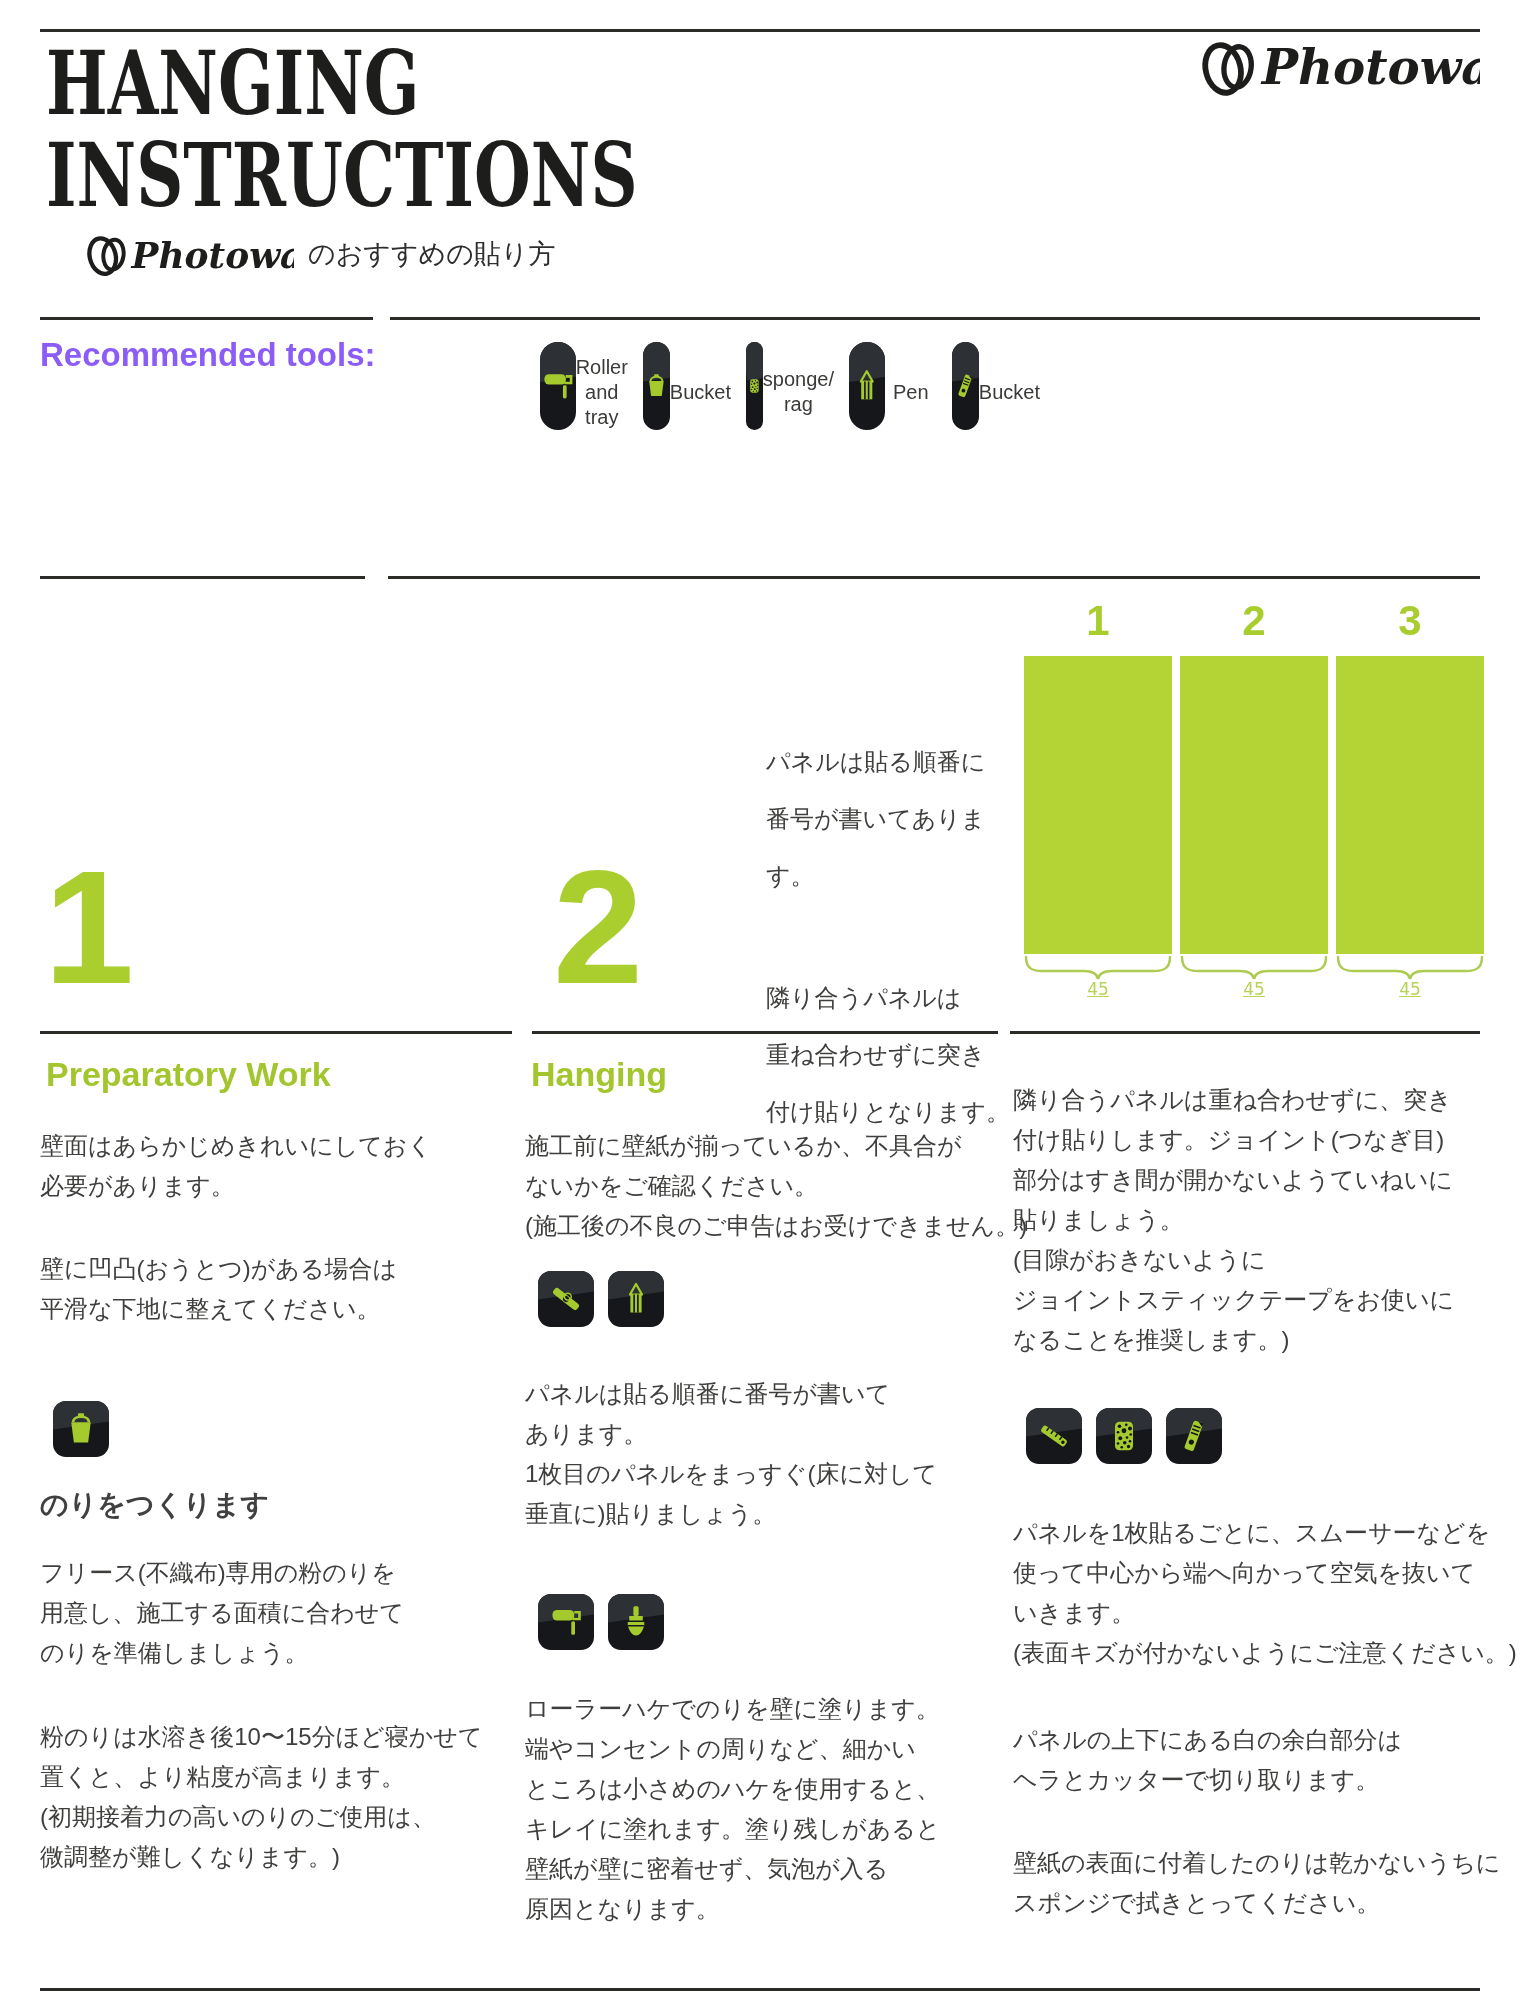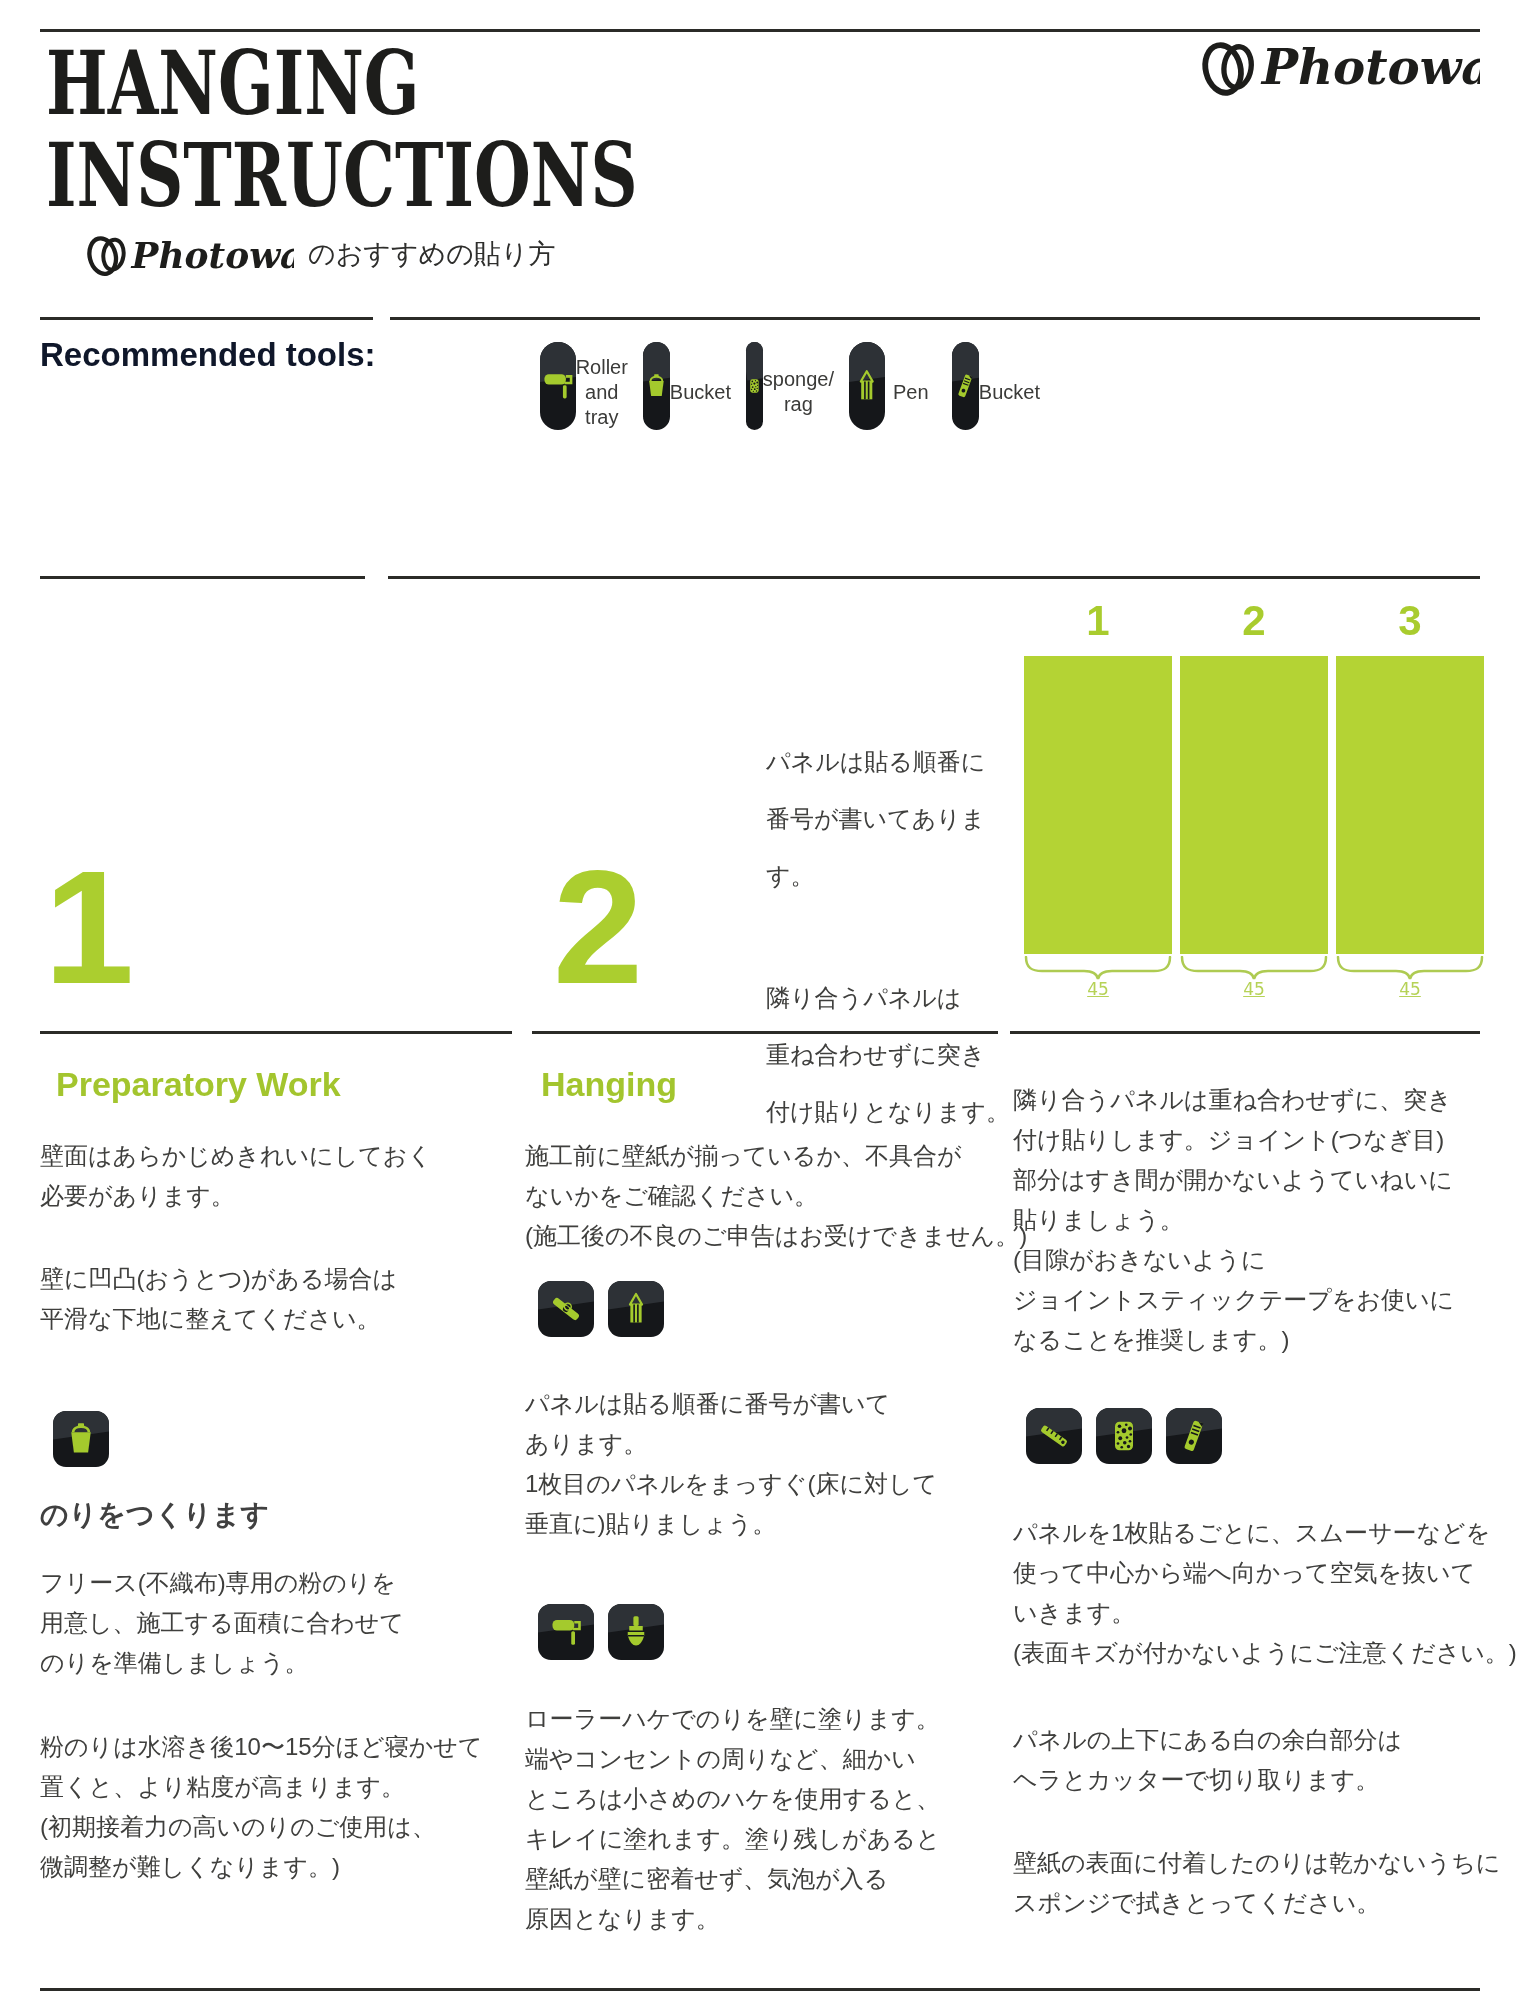--- a/index.html
+++ b/index.html
@@ -14,21 +14,21 @@
          font-size:87px;line-height:92px;color:#1d1d1b;transform:scaleX(0.75);
          transform-origin:left top;white-space:pre-line;}
 
   
   .logo-sub{position:absolute;left:84px;top:228px;display:flex;align-items:center;gap:14px;}
   .logo-sub svg{display:block;}
   .subtitle-text{font-size:27px;color:#2e2e2c;}
   .logo-top{position:absolute;left:1198px;top:34px;}
 
   
-  .tools-heading{position:absolute;left:40px;top:336px;font-size:33px;font-weight:bold;color:#0f172a;}
+  .tools-heading{position:absolute;left:40px;top:336px;font-size:33px;font-weight:bold;color:#8b5cf6;}
   .tools-row{position:absolute;left:540px;top:342px;display:flex;gap:15px;}
   .tool{width:88px;display:flex;flex-direction:row;align-items:center;}
   .tool-label{margin-top:12px;width:130px;text-align:center;font-size:20px;line-height:25px;
               color:#3b3b39;white-space:pre-line;}
 
   
   .tile{position:relative;background:#15171a;overflow:hidden;display:flex;align-items:center;justify-content:center;}
   .tile::before{content:"";position:absolute;left:-30%;top:-58%;width:165%;height:100%;
                 background:#2d3136;transform:rotate(-8deg);}
   .tile svg{position:relative;z-index:1;display:block;}
@@ -45,21 +45,21 @@
   .mid-notes p + p{margin-top:8px;}
   .panels{position:absolute;left:1024px;top:598px;display:flex;gap:8px;}
   .panel-col{width:148px;display:flex;flex-direction:column;align-items:center;}
   .panel-num{font-size:42px;line-height:46px;height:46px;font-weight:bold;color:#a9cc2e;}
   .panel-rect{width:148px;height:298px;background:#b4d334;margin-top:12px;}
   .panel-brace{margin-top:2px;}
   .panel-w{margin-top:1px;font-size:17px;line-height:17px;color:#b6d257;font-family:"DejaVu Sans",sans-serif;text-decoration:underline;}
 
   
   .col{position:absolute;top:1048px;width:505px;font-size:24px;line-height:40px;color:#3f3f3d;}
-  .col h2{margin:16px;font-size:34px;line-height:40px;font-weight:bold;color:#a3c52e;}
+  .col h2{margin:6px;font-size:34px;line-height:40px;font-weight:bold;color:#a3c52e;}
   .col h3{margin:30px 0 0 0;font-size:28px;line-height:36px;font-weight:bold;color:#404040;}
   .col p{margin:0;white-space:pre-line;}
   .iconrow{display:flex;gap:14px;margin-left:13px;}
   #col-left{left:40px;}
   #col-mid{left:525px;}
   #col-right{left:1013px;}
   #col-left .p1{margin-top:32px;} #col-left .p2{margin-top:43px;}
   #col-left .iconrow{margin-top:72px;}
   #col-left .p3{margin-top:30px;} #col-left .p4{margin-top:44px;}
   #col-mid .p1{margin-top:32px;}

